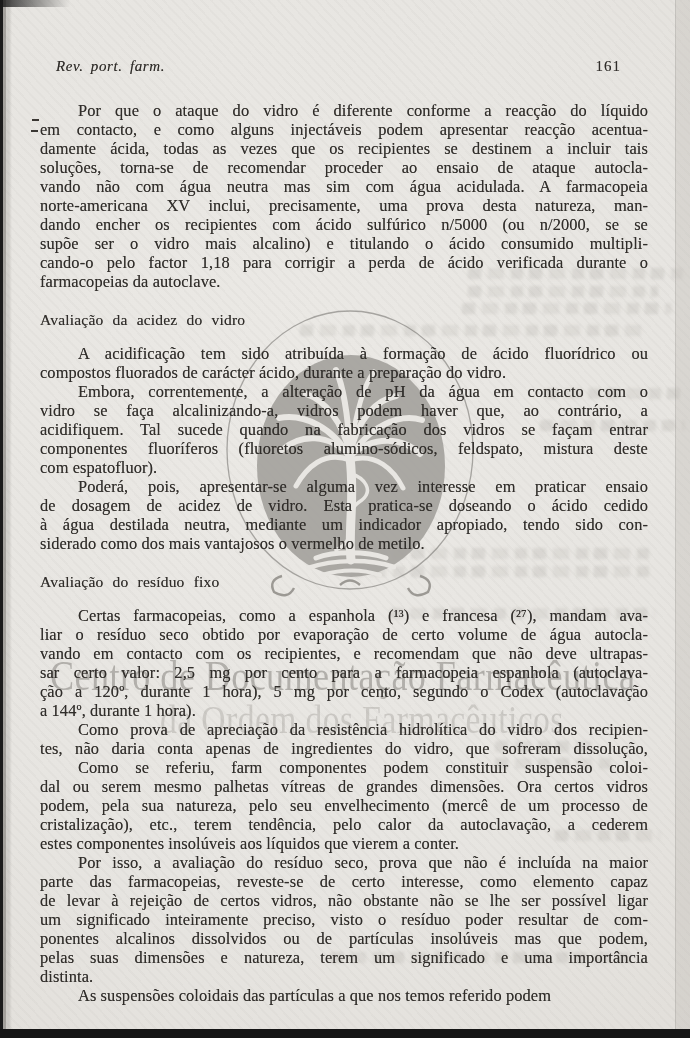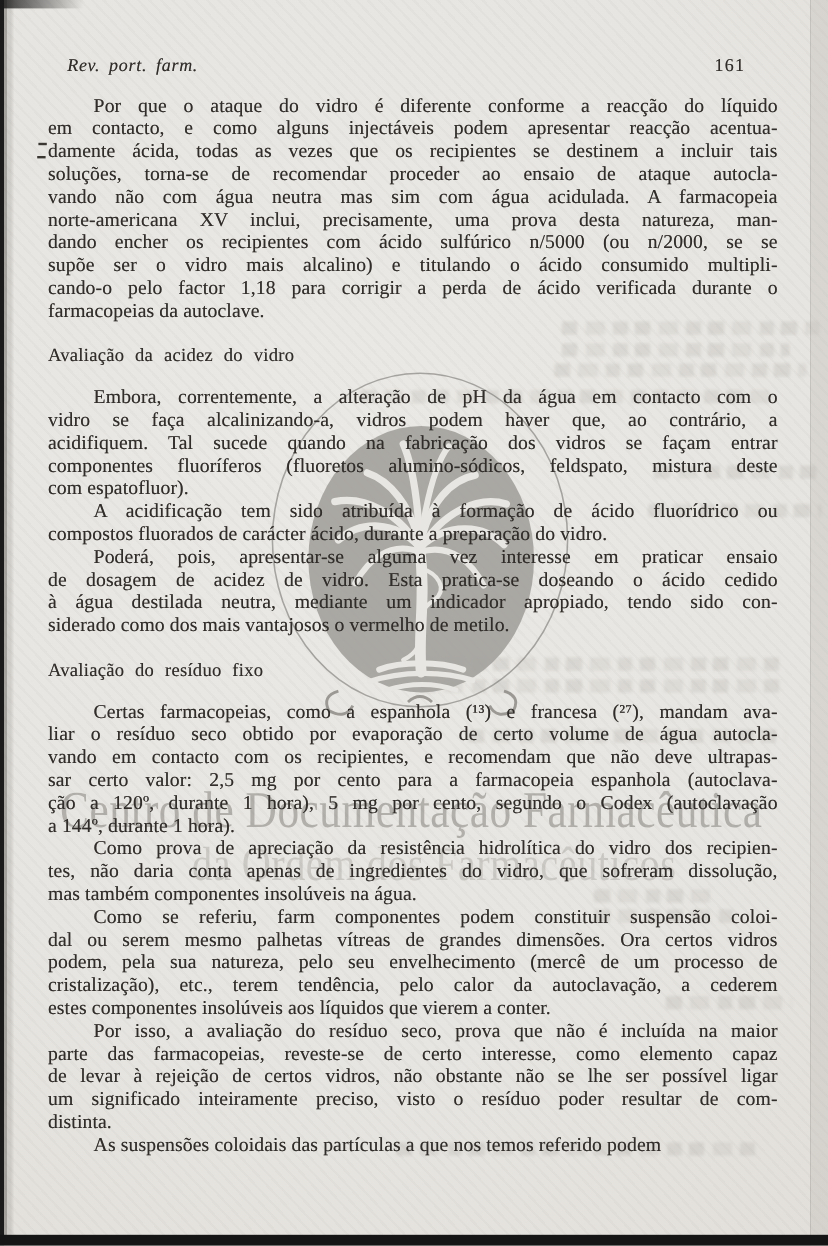--- a/index.html
+++ b/index.html
@@ -36,27 +36,27 @@
     font-family:"Liberation Serif","DejaVu Serif",serif;
     transform-origin:left center;}
   .stamp.l1{left:50px;top:651px;font-size:43px;transform:scaleX(.84);
     color:rgba(90,87,82,.38);letter-spacing:.5px;}
   .stamp.l2{left:160px;top:696px;font-size:40px;transform:scaleX(.84);
     color:rgba(90,87,82,.20);letter-spacing:.5px;}
 
   .seal{position:absolute;left:224px;top:308px;width:252px;height:292px;z-index:1;}
 
   
-  .text-block{position:absolute;left:40px;top:46px;width:608px;z-index:3;
+  .text-block{position:absolute;left:40px;top:57px;width:608px;z-index:3;
     color:#302d2a;text-shadow:0 0 .5px rgba(48,45,42,.55);}
   .running-head{display:flex;justify-content:space-between;align-items:baseline;
     font-size:15px;line-height:18px;}
   .journal{font-style:italic;padding-left:16px;letter-spacing:.6px;word-spacing:3px;}
   .folio{padding-right:27px;letter-spacing:1px;text-align:right;}
-  .article{margin-top:14px;font-size:16.4px;line-height:19px;}
+  .article{margin-top:26px;font-size:16.4px;line-height:19px;}
   .para{margin:0;}
   .ln{text-align:justify;text-align-last:justify;letter-spacing:.1px;}
   .ln.ind{padding-left:38px;}
   .ln.end{text-align-last:left;}
   .sect{font-size:15.5px;line-height:19px;font-weight:normal;margin:19px 0 15px 0;
     word-spacing:5px;letter-spacing:.2px;}
   
   .grain{position:absolute;inset:0;z-index:0;opacity:.05;pointer-events:none;
     background:repeating-linear-gradient(47deg,#8d8a85 0 2px,transparent 2px 7px);}
 </style>
@@ -128,62 +128,63 @@
           <div class="ln">soluções, torna-se de recomendar proceder ao ensaio de ataque autocla-</div>
           <div class="ln">vando não com água neutra mas sim com água acidulada. A farmacopeia</div>
           <div class="ln">norte-americana XV inclui, precisamente, uma prova desta natureza, man-</div>
           <div class="ln">dando encher os recipientes com ácido sulfúrico n/5000 (ou n/2000, se se</div>
           <div class="ln">supõe ser o vidro mais alcalino) e titulando o ácido consumido multipli-</div>
           <div class="ln">cando-o pelo factor 1,18 para corrigir a perda de ácido verificada durante o</div>
           <div class="ln end">farmacopeias da autoclave.</div>
         </div>
         <h2 class="sect">Avaliação da acidez do vidro</h2>
         <div class="para">
+          <div class="ln ind">A acidificação tem sido atribuída à formação de ácido fluorídrico ou</div>
+          <div class="ln end">compostos fluorados de carácter ácido, durante a preparação do vidro.</div>
+        </div>
+        <div class="para">
           <div class="ln ind">Embora, correntemente, a alteração de pH da água em contacto com o</div>
           <div class="ln">vidro se faça alcalinizando-a, vidros podem haver que, ao contrário, a</div>
           <div class="ln">acidifiquem. Tal sucede quando na fabricação dos vidros se façam entrar</div>
           <div class="ln">componentes fluoríferos (fluoretos alumino-sódicos, feldspato, mistura deste</div>
           <div class="ln end">com espatofluor).</div>
-        </div>
-        <div class="para">
-          <div class="ln ind">A acidificação tem sido atribuída à formação de ácido fluorídrico ou</div>
-          <div class="ln end">compostos fluorados de carácter ácido, durante a preparação do vidro.</div>
         </div>
         <div class="para">
           <div class="ln ind">Poderá, pois, apresentar-se alguma vez interesse em praticar ensaio</div>
           <div class="ln">de dosagem de acidez de vidro. Esta pratica-se doseando o ácido cedido</div>
           <div class="ln">à água destilada neutra, mediante um indicador apropiado, tendo sido con-</div>
           <div class="ln end">siderado como dos mais vantajosos o vermelho de metilo.</div>
         </div>
         <h2 class="sect">Avaliação do resíduo fixo</h2>
         <div class="para">
           <div class="ln ind">Certas farmacopeias, como a espanhola (¹³) e francesa (²⁷), mandam ava-</div>
           <div class="ln">liar o resíduo seco obtido por evaporação de certo volume de água autocla-</div>
           <div class="ln">vando em contacto com os recipientes, e recomendam que não deve ultrapas-</div>
           <div class="ln">sar certo valor: 2,5 mg por cento para a farmacopeia espanhola (autoclava-</div>
           <div class="ln">ção a 120º, durante 1 hora), 5 mg por cento, segundo o Codex (autoclavação</div>
           <div class="ln end">a 144º, durante 1 hora).</div>
         </div>
         <div class="para">
           <div class="ln ind">Como prova de apreciação da resistência hidrolítica do vidro dos recipien-</div>
           <div class="ln">tes, não daria conta apenas de ingredientes do vidro, que sofreram dissolução,</div>
-          <div class="ln end">mas também componentes insolúveis na água.</div>
         </div>
         <div class="para">
           <div class="ln ind">Como se referiu, farm componentes podem constituir suspensão coloi-</div>
           <div class="ln">dal ou serem mesmo palhetas vítreas de grandes dimensões. Ora certos vidros</div>
           <div class="ln">podem, pela sua natureza, pelo seu envelhecimento (mercê de um processo de</div>
           <div class="ln">cristalização), etc., terem tendência, pelo calor da autoclavação, a cederem</div>
           <div class="ln end">estes componentes insolúveis aos líquidos que vierem a conter.</div>
         </div>
         <div class="para">
           <div class="ln ind">Por isso, a avaliação do resíduo seco, prova que não é incluída na maior</div>
           <div class="ln">parte das farmacopeias, reveste-se de certo interesse, como elemento capaz</div>
           <div class="ln">de levar à rejeição de certos vidros, não obstante não se lhe ser possível ligar</div>
           <div class="ln">um significado inteiramente preciso, visto o resíduo poder resultar de com-</div>
+          <div class="ln">ponentes alcalinos dissolvidos ou de partículas insolúveis mas que podem,</div>
+          <div class="ln">pelas suas dimensões e natureza, terem um significado e uma importância</div>
           <div class="ln end">distinta.</div>
         </div>
         <div class="para">
           <div class="ln ind end">As suspensões coloidais das partículas a que nos temos referido podem</div>
         </div>
       </div>
   </div>
 
   <div class="stray-mark" style="left:32px;top:119px;width:7px;height:2px;"></div>
   <div class="stray-mark" style="left:31px;top:130px;width:7px;height:2px;"></div>

